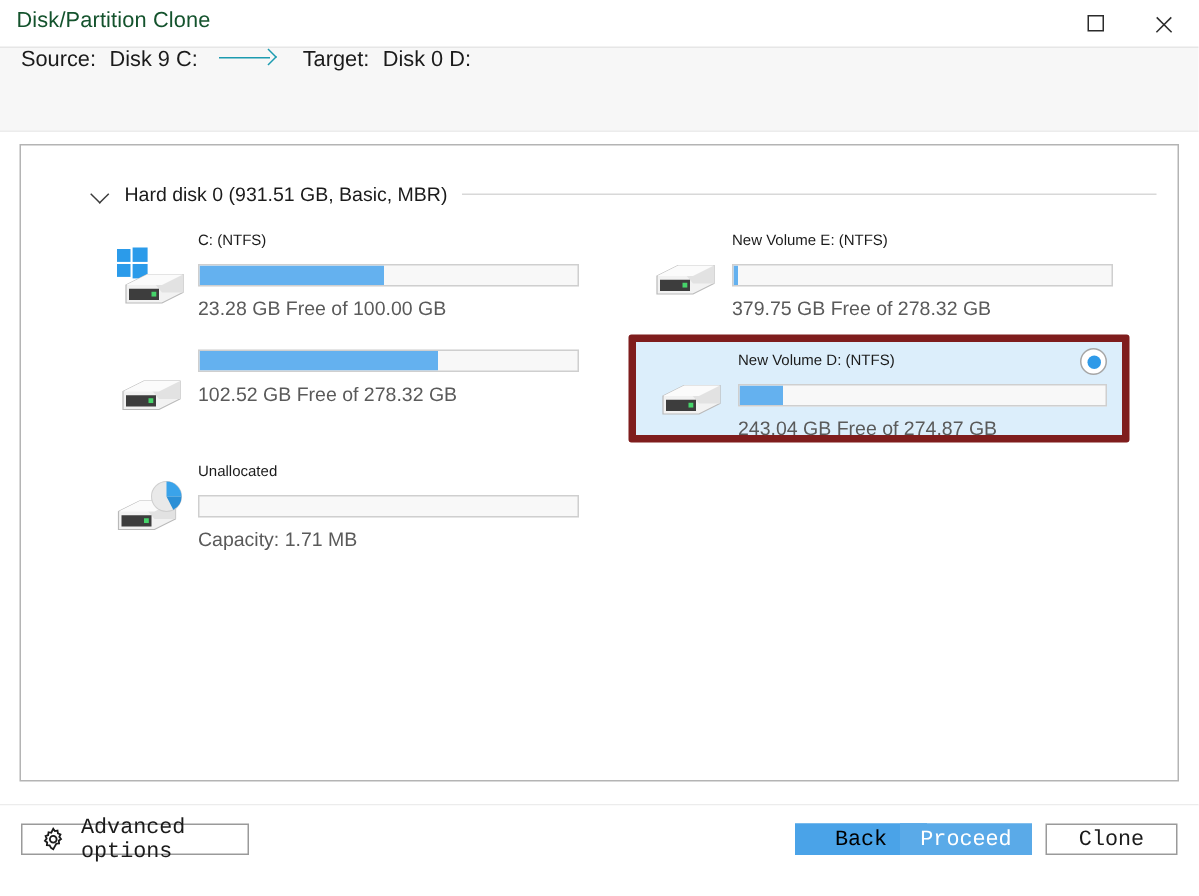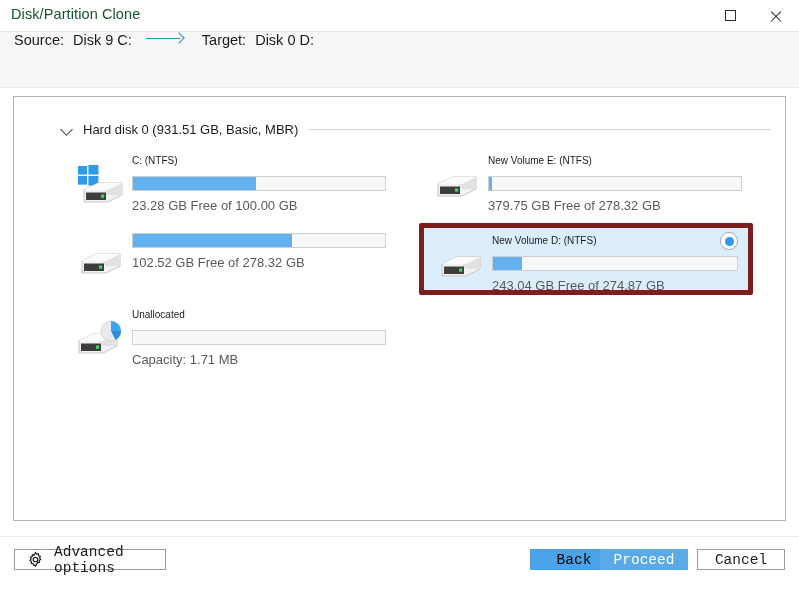--- a/index.html
+++ b/index.html
@@ -454,15 +454,15 @@
     </span>
     <span>Advanced options</span>
   </div>
   <div class="btn btn-back">
     <span>Back</span>
   </div>
   <div class="btn btn-proceed">
     <span>Proceed</span>
   </div>
   <div class="btn btn-cancel">
-    <span>Cancel</span>
+    <span>Clone</span>
   </div>
 </div>
 
 </body></html>

